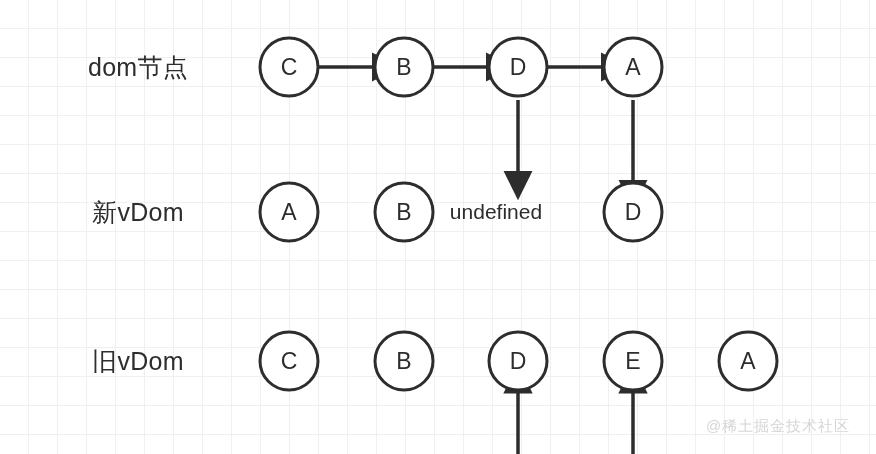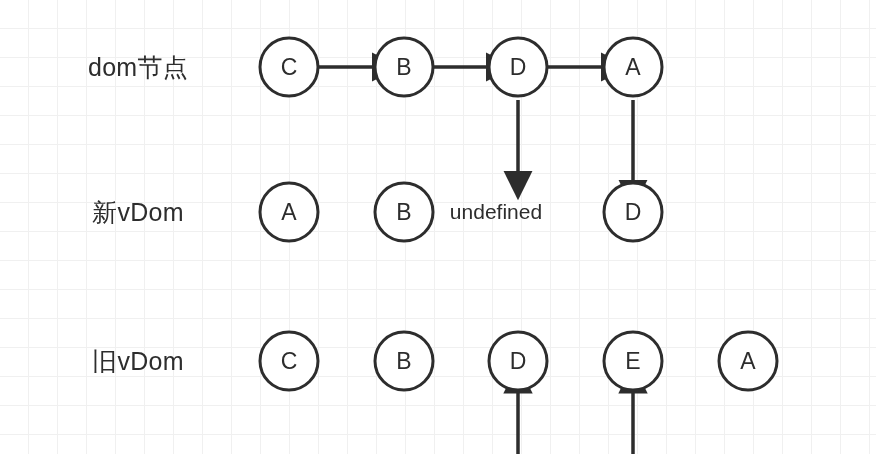--- a/index.html
+++ b/index.html
@@ -142,14 +142,15 @@
       </g>
   </svg>
 
   <div id="labels-layer">
       <div class="row-label" style="left: 138px; top: 67px;">dom节点</div>
       <div class="row-label" style="left: 138px; top: 212px;">新vDom</div>
       <div class="plain-text" style="left: 496px; top: 212px;">undefined</div>
       <div class="row-label" style="left: 138px; top: 361px;">旧vDom</div>
     </div>
 
+  <div class="watermark" style="left: 778px; top: 426px;">@稀土掘金技术社区</div>
 
 </div>
 
 </body></html>

